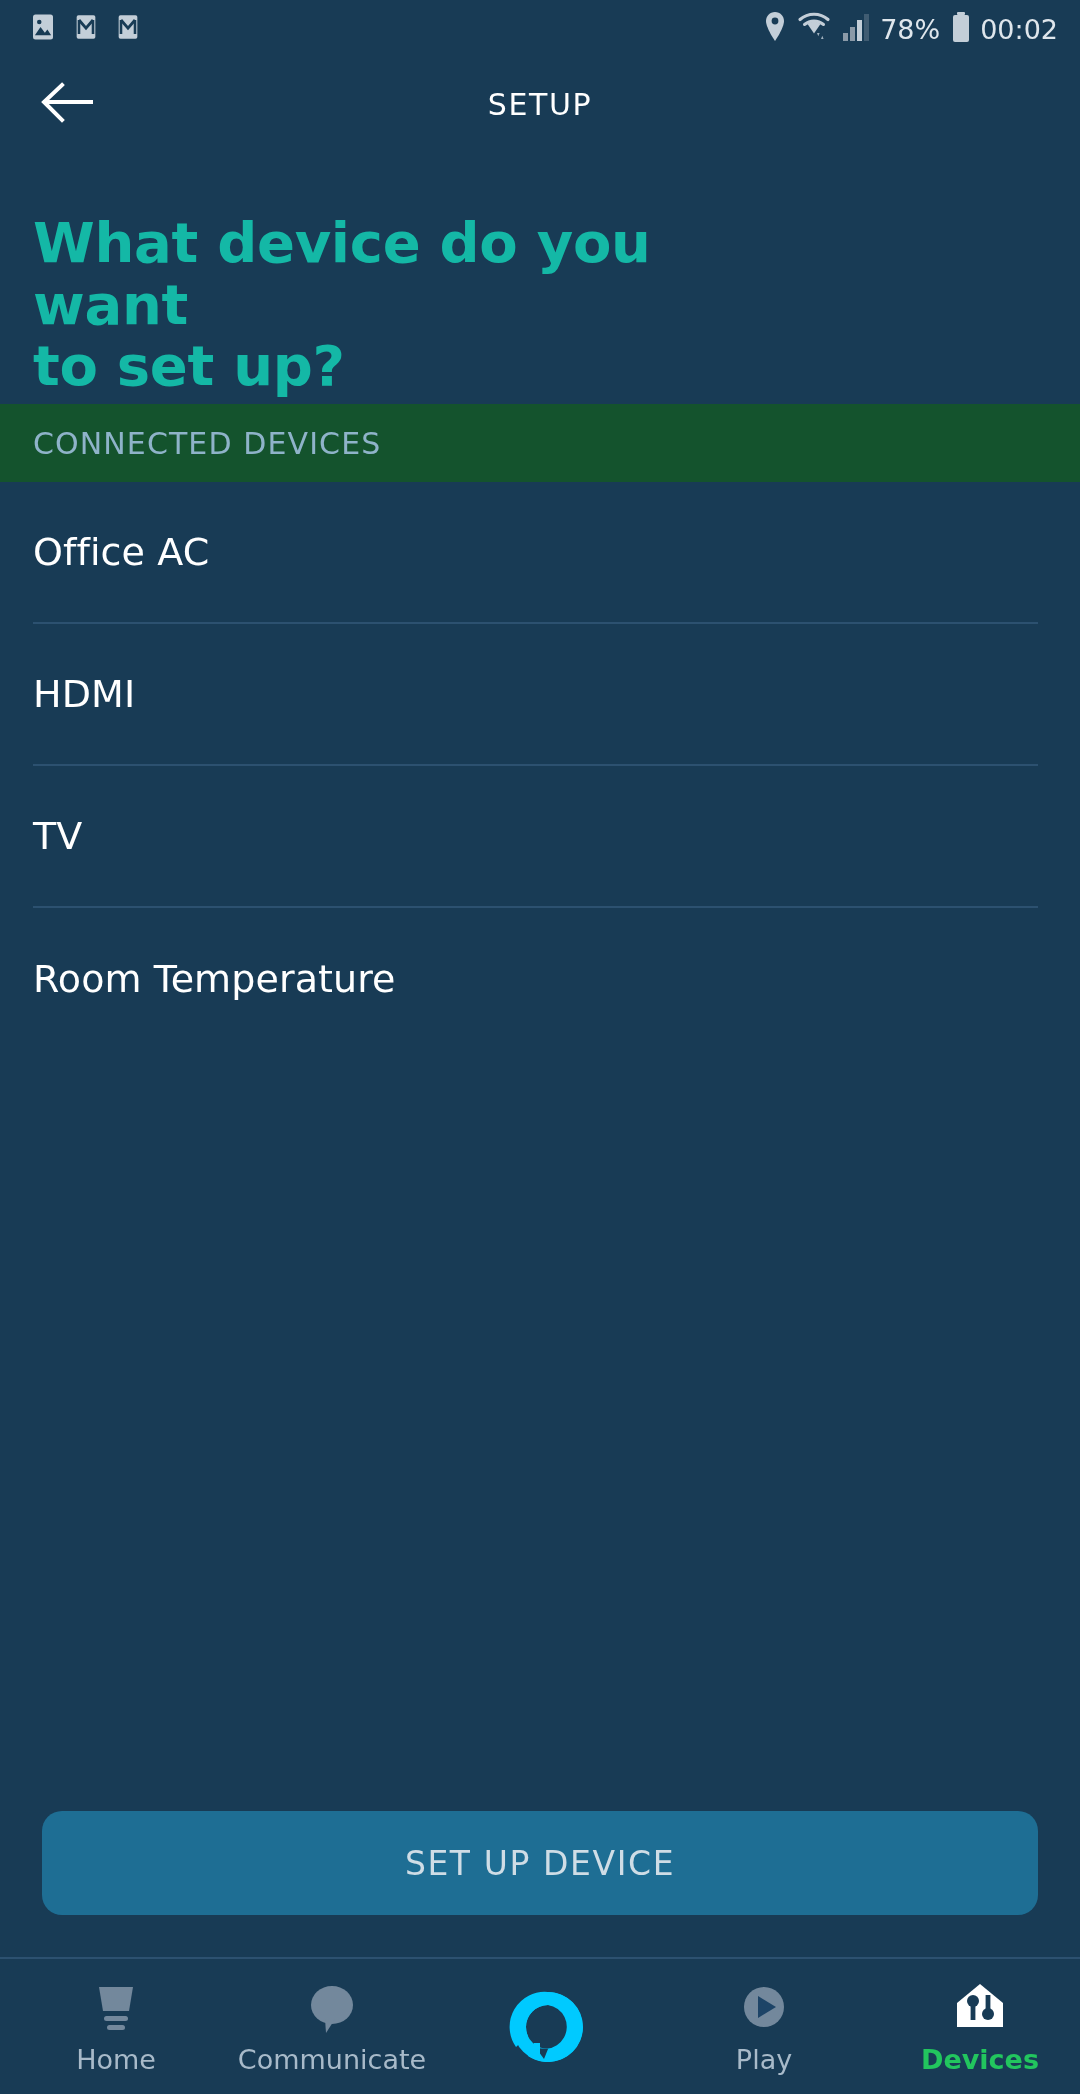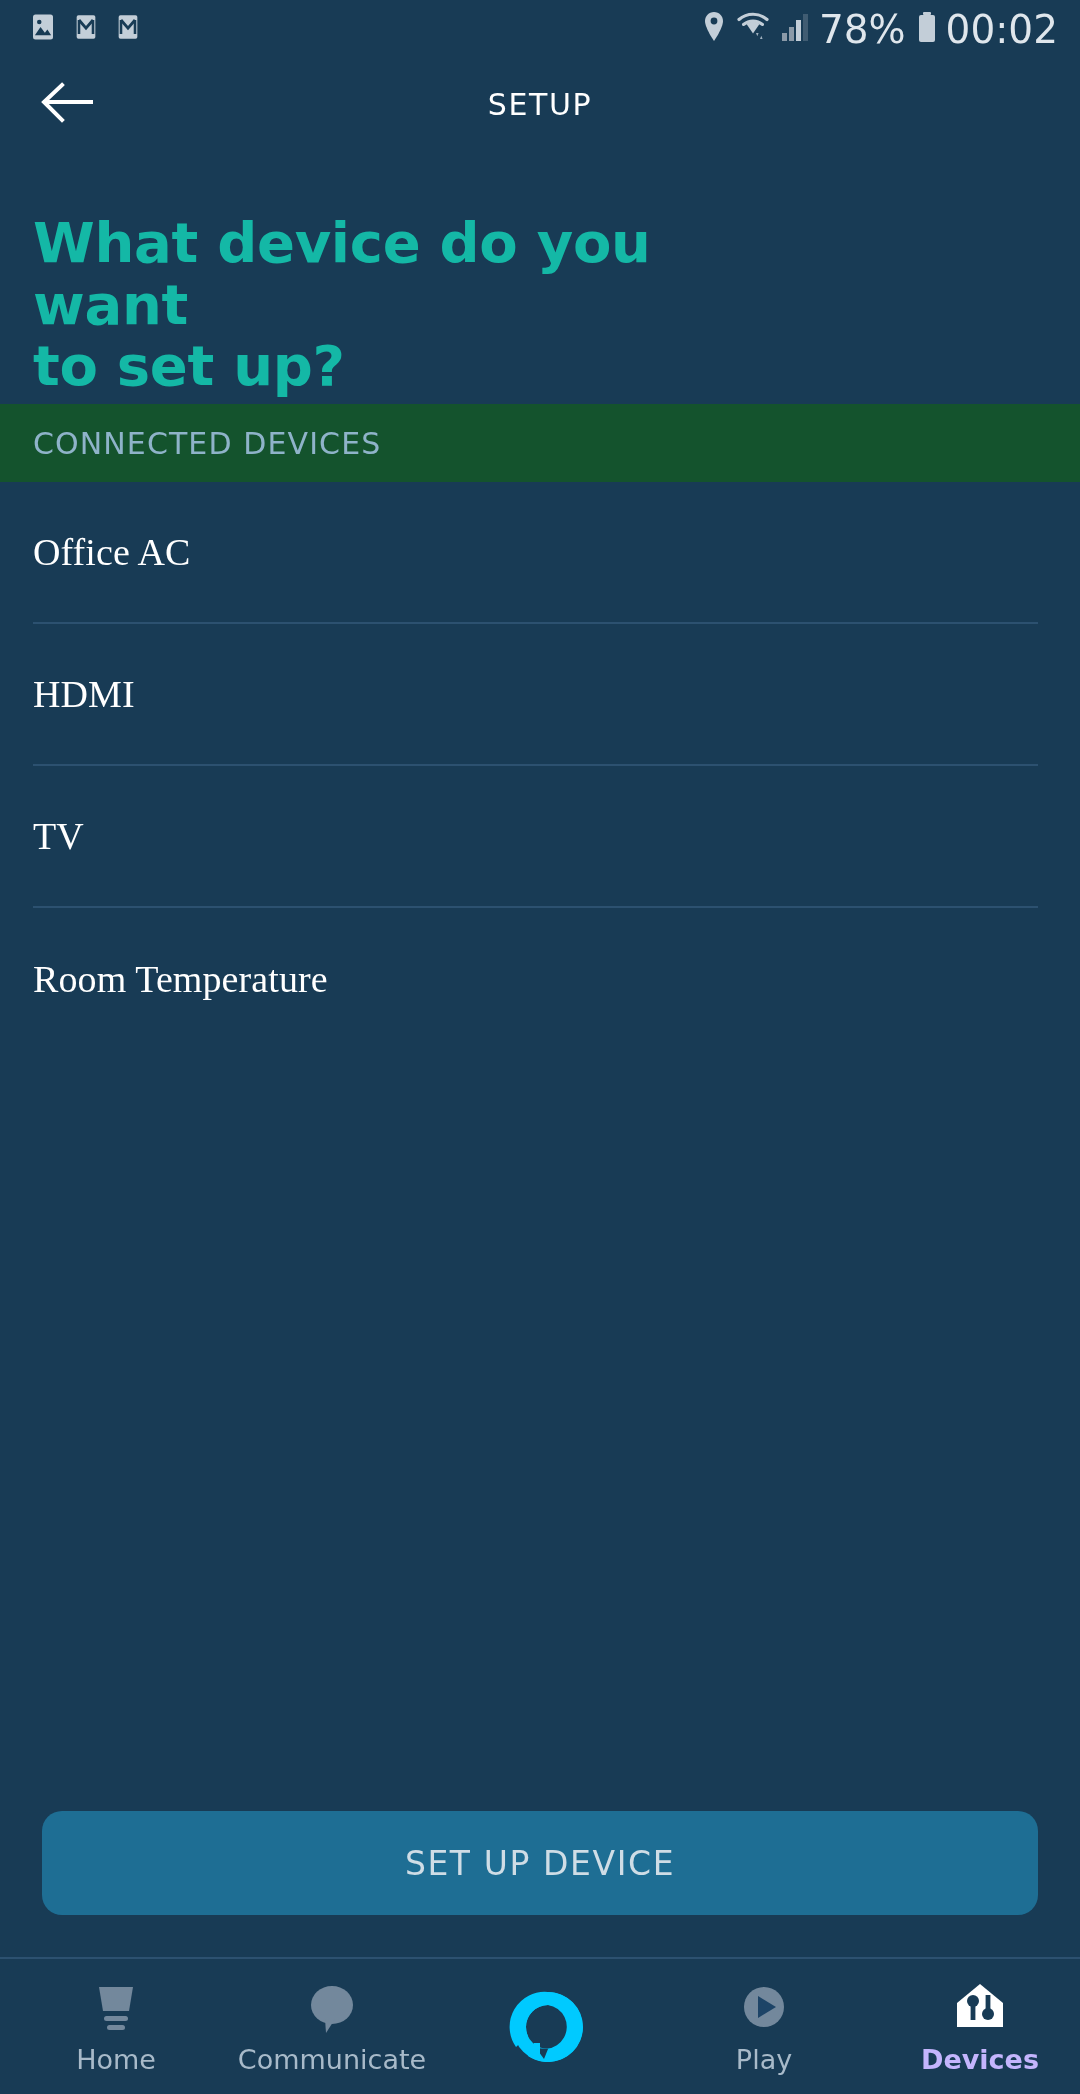--- a/index.html
+++ b/index.html
@@ -21,21 +21,21 @@
     height:58px;
     flex:0 0 58px;
     display:flex; align-items:center;
     padding:0 22px 0 28px;
     color:#c3ced8;
   }
   .sb-left { display:flex; align-items:center; gap:14px; }
   .sb-right { margin-left:auto; display:flex; align-items:center; gap:9px; }
   .sb-icon { display:block; }
   .sb-text {
-    font-size:39px;
+    font-size:27px;
     color:#dfe6ec;
     font-family:"DejaVu Sans", sans-serif;
     letter-spacing:0px;
     line-height:1;
   }
   .sb-battery-pct { margin-right:2px; }
 
   
   .appbar {
     height:92px;
@@ -84,21 +84,20 @@
     color:#8fb3c9;
     font-size:30px;
     letter-spacing:1.1px;
   }
 
   
   .device-list {
     flex:1 1 auto;
     padding:0 0 0 0;
     overflow:hidden;
-    font-family:Liberation Serif, serif;
   }
   .device-row {
     height:142px;
     margin:0 42px 0 33px;
     display:flex; align-items:center;
     border-bottom:2px solid #2c5170;
     cursor:pointer;
   }
   .device-row:last-of-type { border-bottom:none; }
   .device-name {
@@ -140,21 +139,21 @@
     gap:8px;
     cursor:pointer;
     margin-left:16px;
   }
   .nav-icon { height:58px; display:flex; align-items:center; justify-content:center; }
   .nav-label {
     font-size:27px;
     color:#a8bac9;
     line-height:1;
   }
-  .nav-item.active .nav-label { color:#c4b5fd; font-weight:bold; }
+  .nav-item.active .nav-label { color:#22c55e; font-weight:bold; }
 </style>
 </head>
 <body>
 
 <div class="screen">
 
   <div class="statusbar">
     <div class="sb-left">
       <span class="sb-icon">
         <svg width="30" height="30" viewBox="0 0 24 24">

